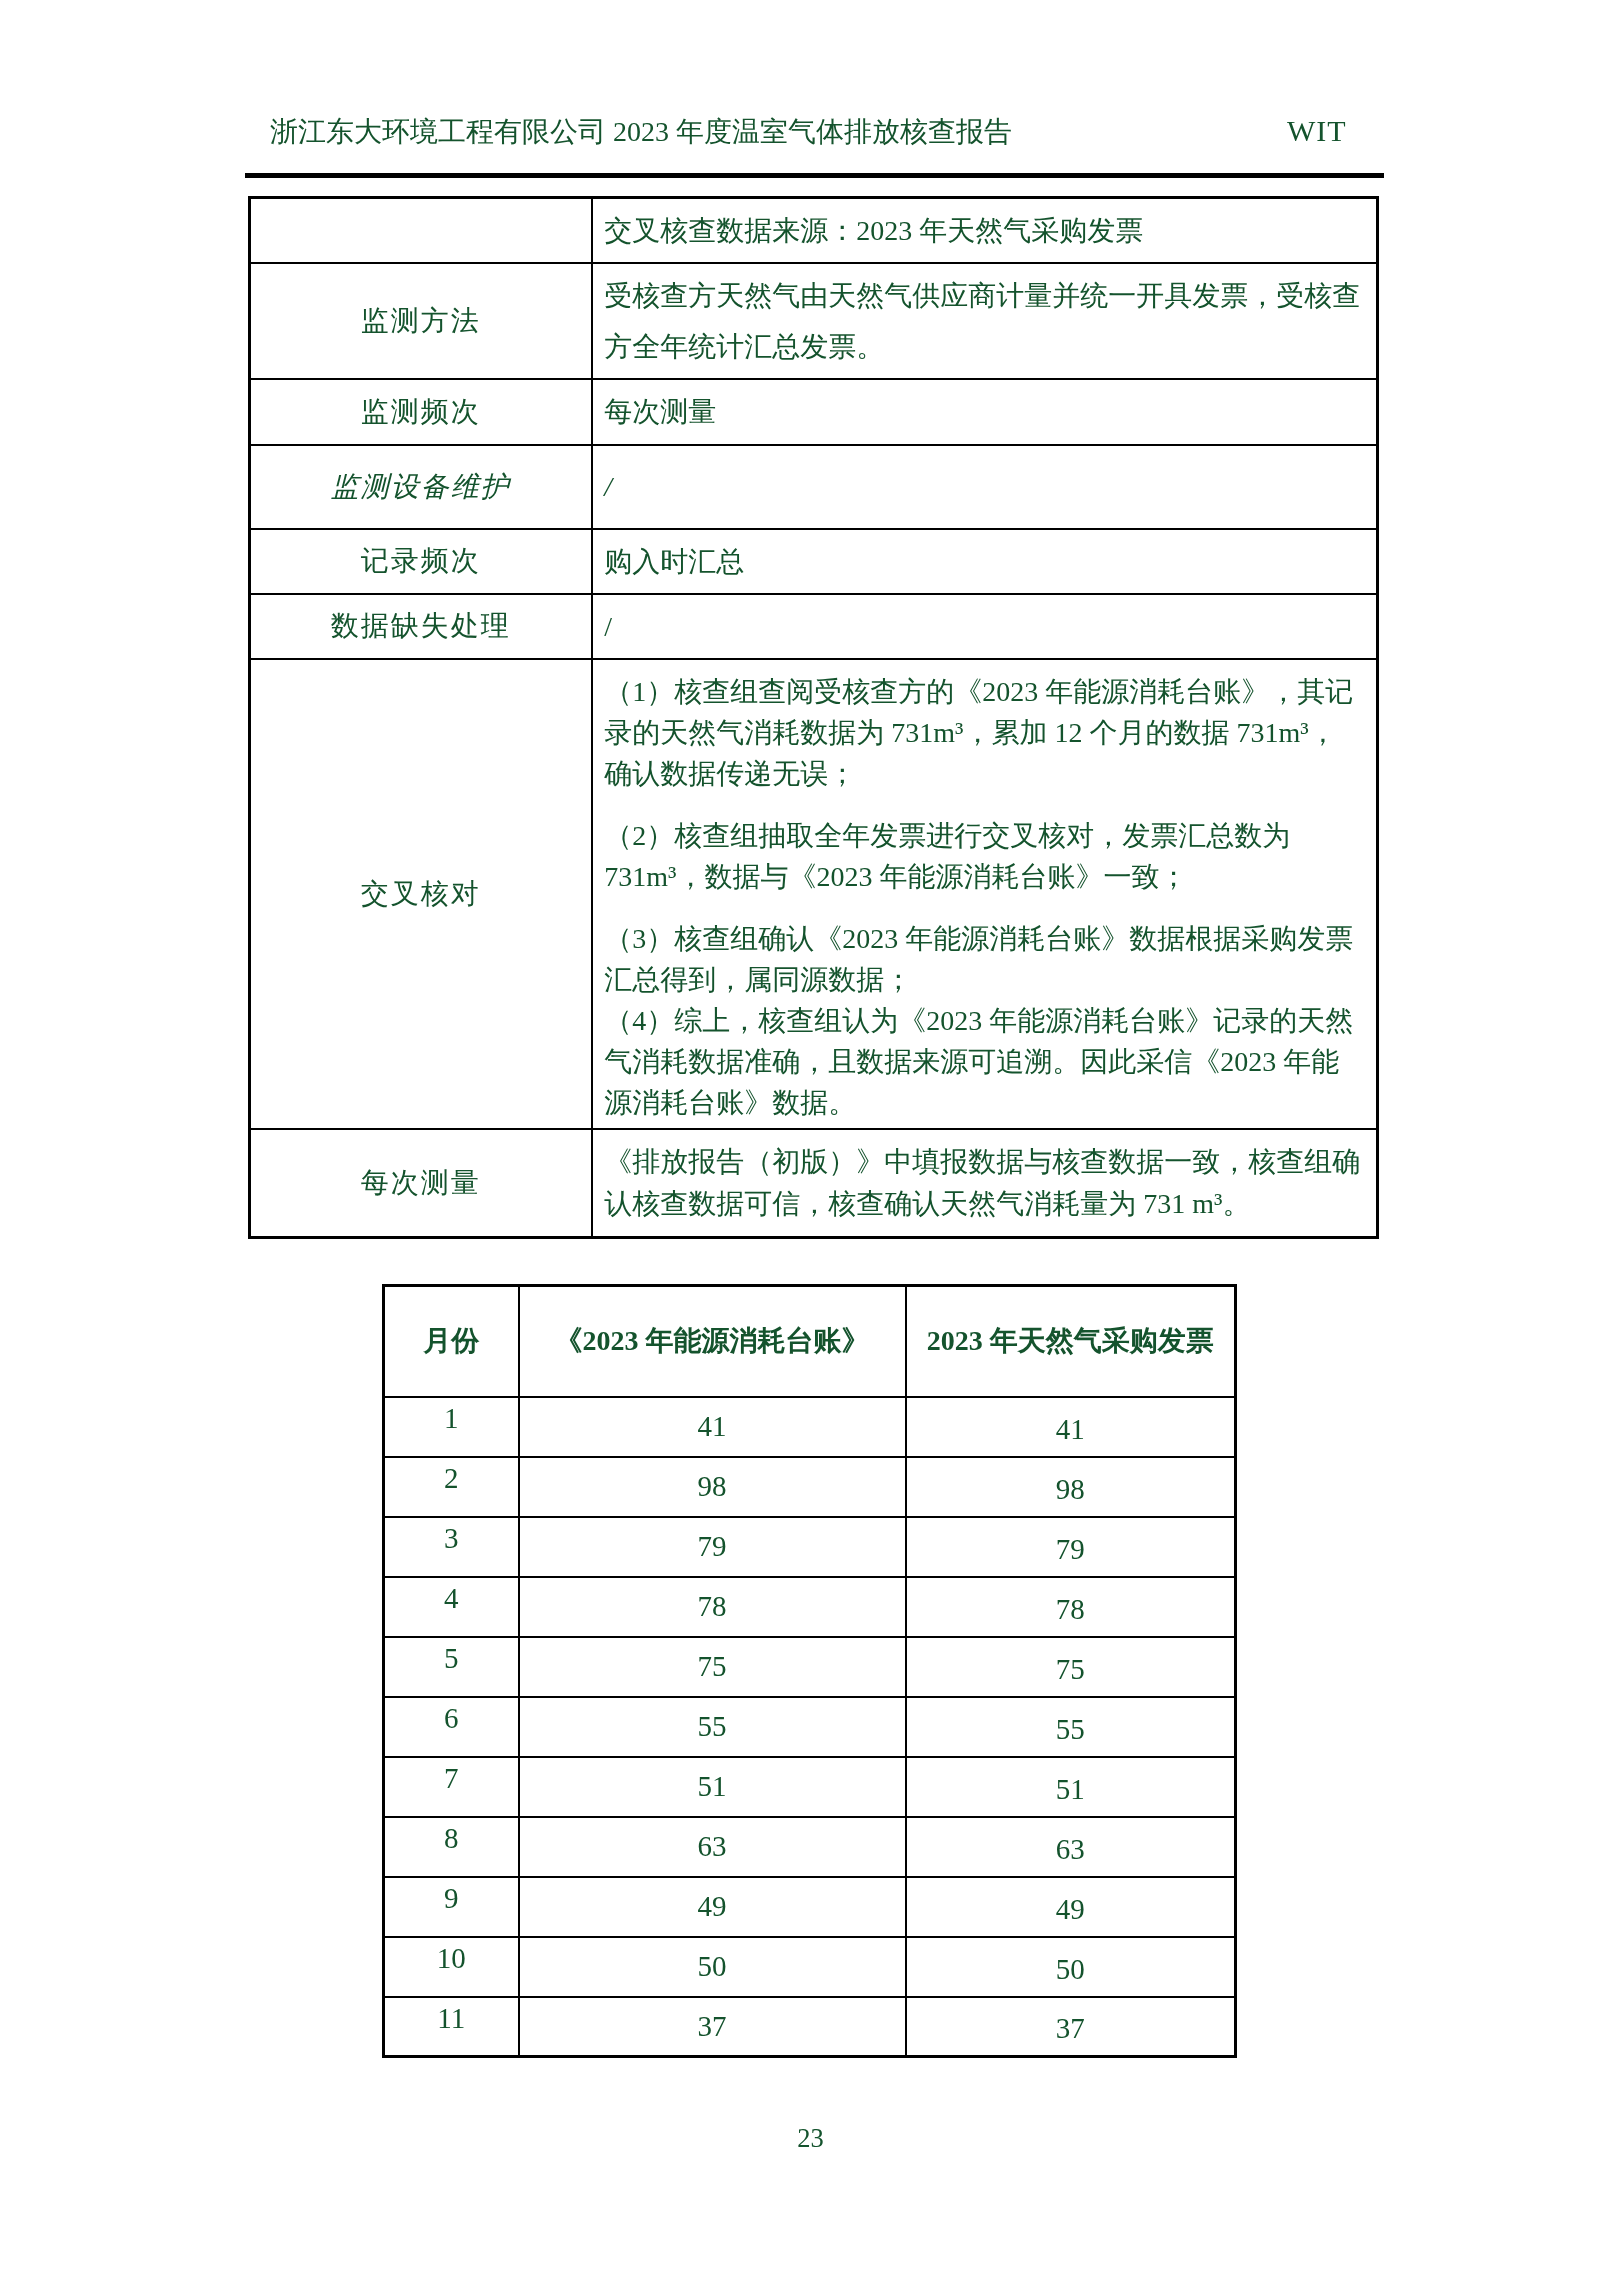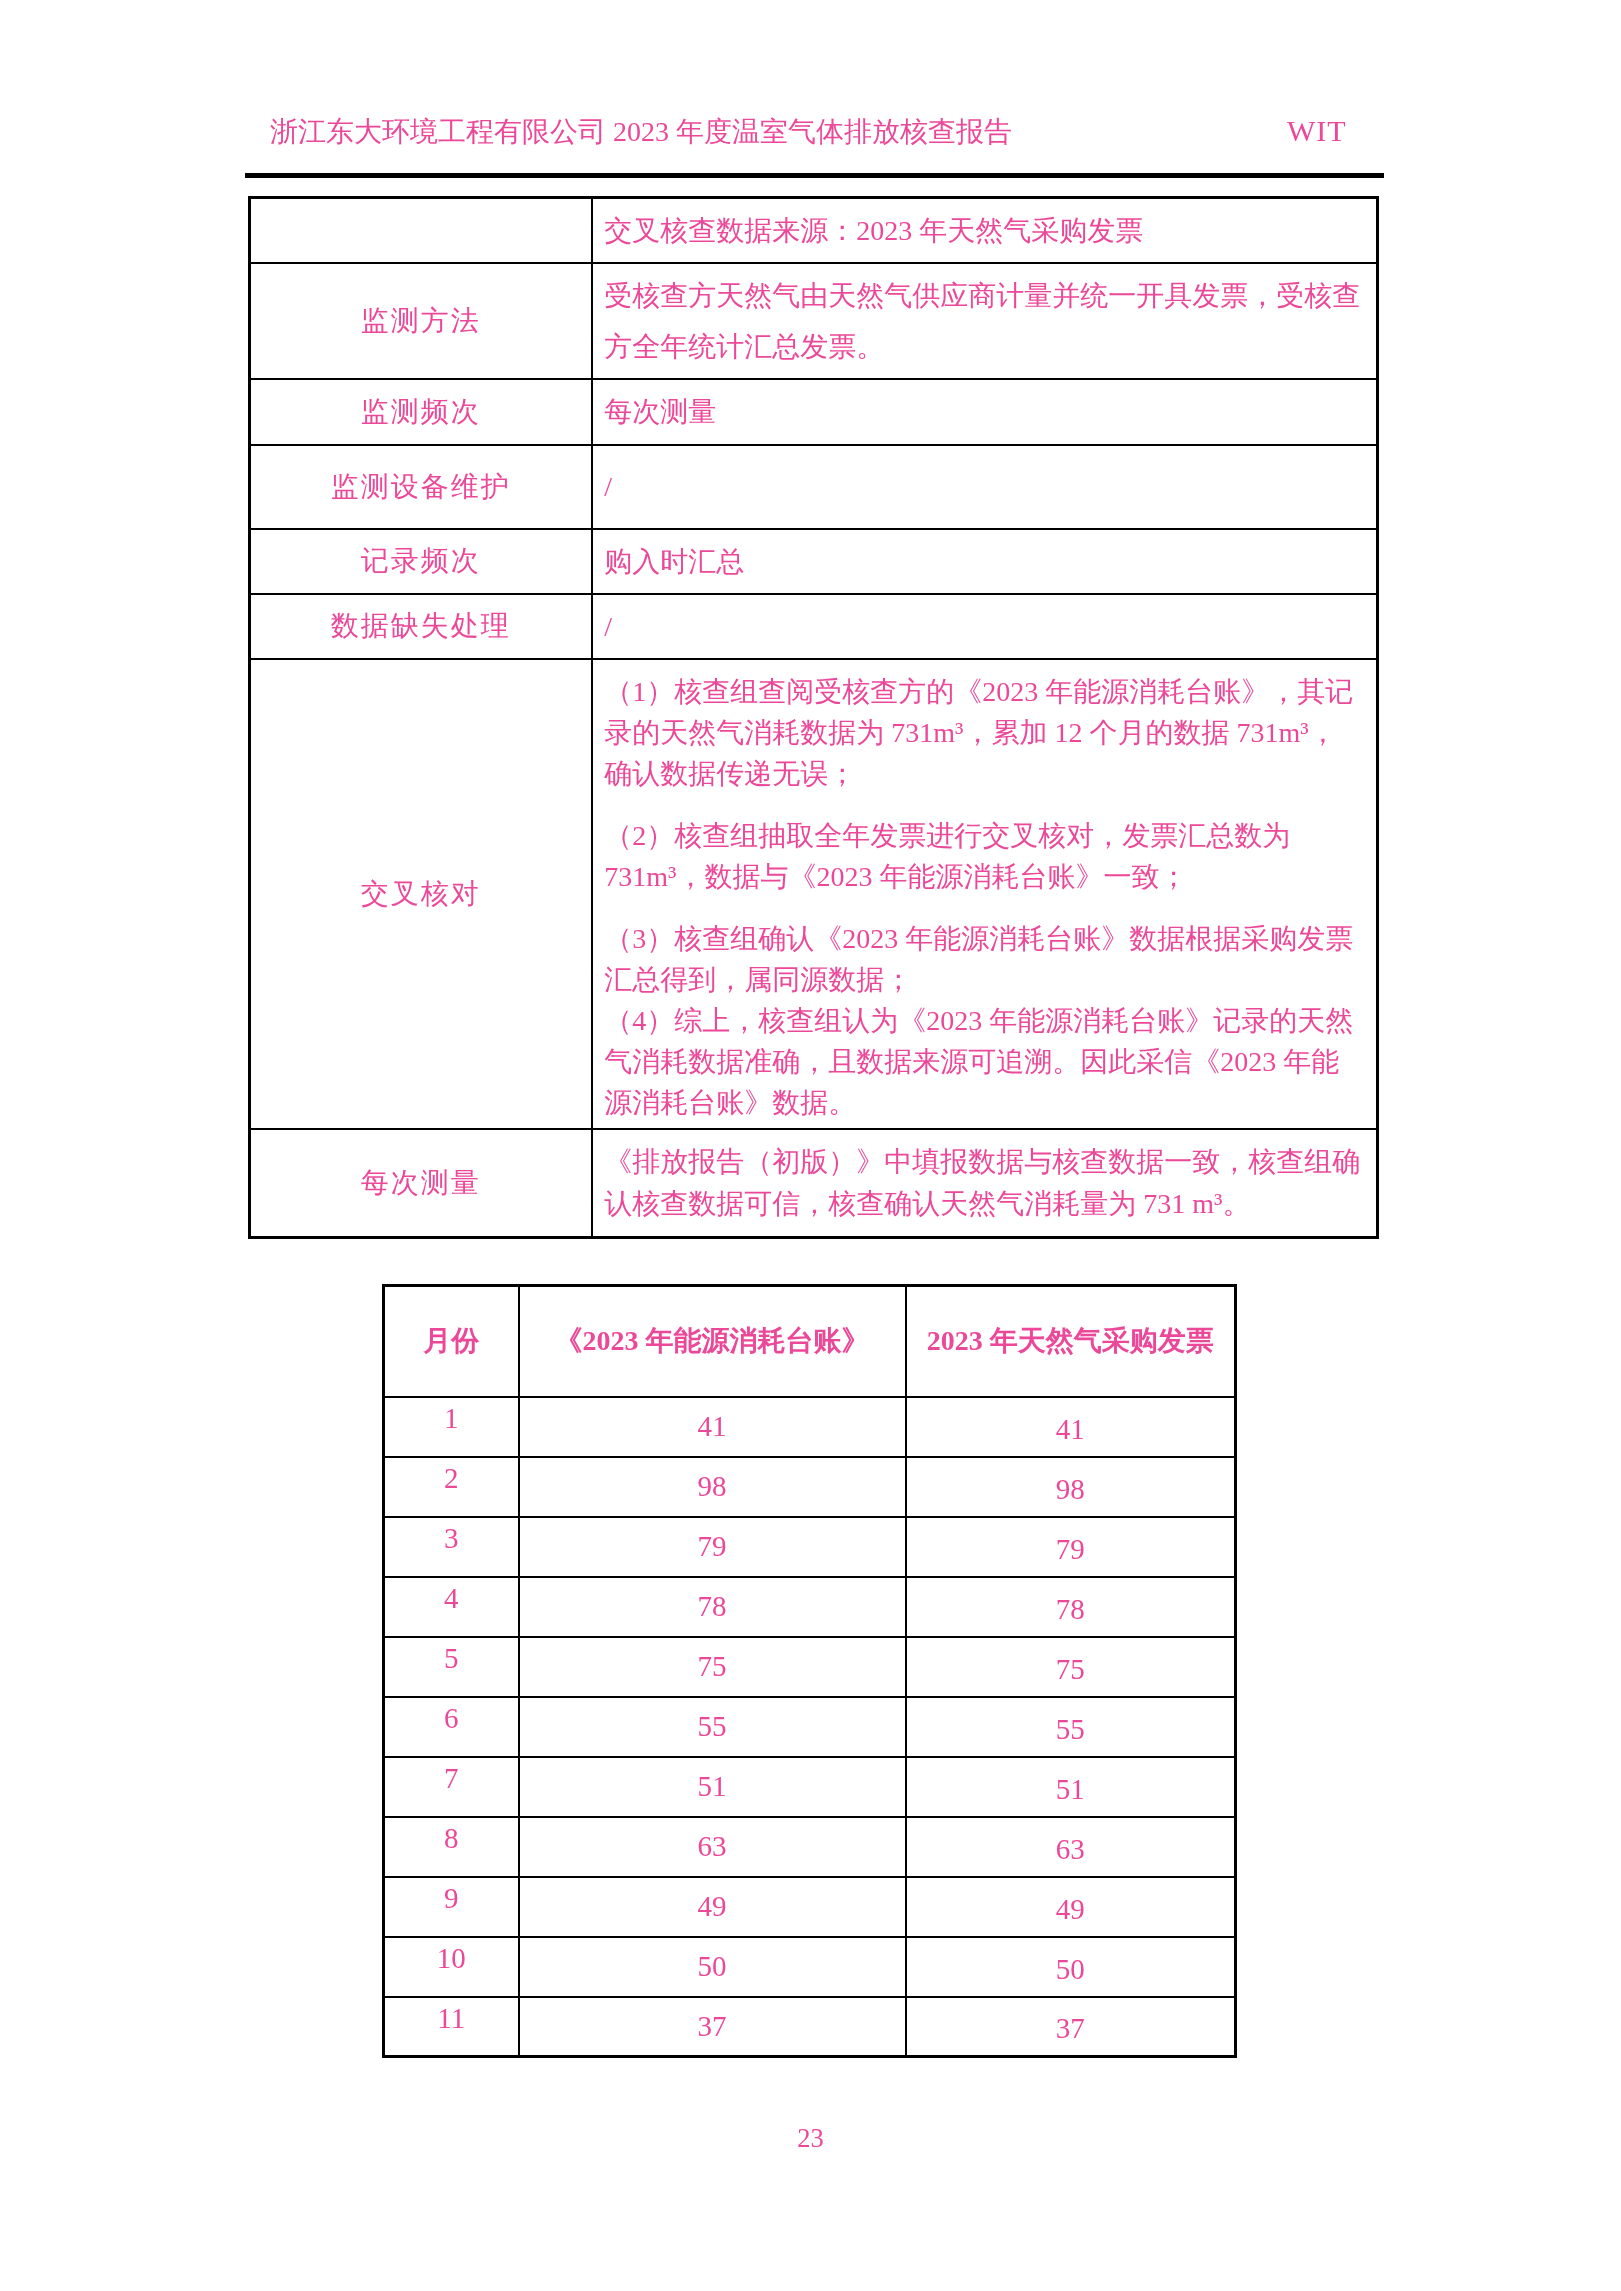--- a/index.html
+++ b/index.html
@@ -1,21 +1,21 @@
 <!DOCTYPE html>
 <html><head>
 <meta charset="utf-8">
 <style>
   html, body { margin: 0; padding: 0; background: #ffffff; }
   .page {
     position: relative;
     width: 1621px;
     height: 2292px;
     background: #ffffff;
-    color: #ec4899;
+    color: #14532d;
     font-family: "Liberation Serif", "DejaVu Serif", serif;
     overflow: hidden;
   }
 
   
   .header-title {
     position: absolute;
     left: 270px;
     top: 116px;
     font-size: 28px;
@@ -58,21 +58,21 @@
   }
   .monitoring-table td.content {
     text-align: left;
     padding: 5.9px 13.7px 5.9px 11.8px;
     line-height: 51px;
   }
   .monitoring-table td.content.left { text-align: left; }
   .monitoring-table tr.r1 { height: 65px; }
   .monitoring-table tr.r2 { height: 106px; }
   .monitoring-table tr.r3 { height: 66px; }
-  .monitoring-table tr.r4 { height: 84px; }
+  .monitoring-table tr.r4 { height: 84px; font-style: italic; }
   .monitoring-table tr.r5 { height: 65px; }
   .monitoring-table tr.r6 { height: 65px; }
   .monitoring-table tr.r7 { height: 464px; }
   .monitoring-table tr.r8 { height: 108px; }
   .monitoring-table td.paras { vertical-align: top; padding-top: 11.8px; }
   .monitoring-table td.paras p {
     margin: 0;
     line-height: 41px;
     text-align: left;
   }

